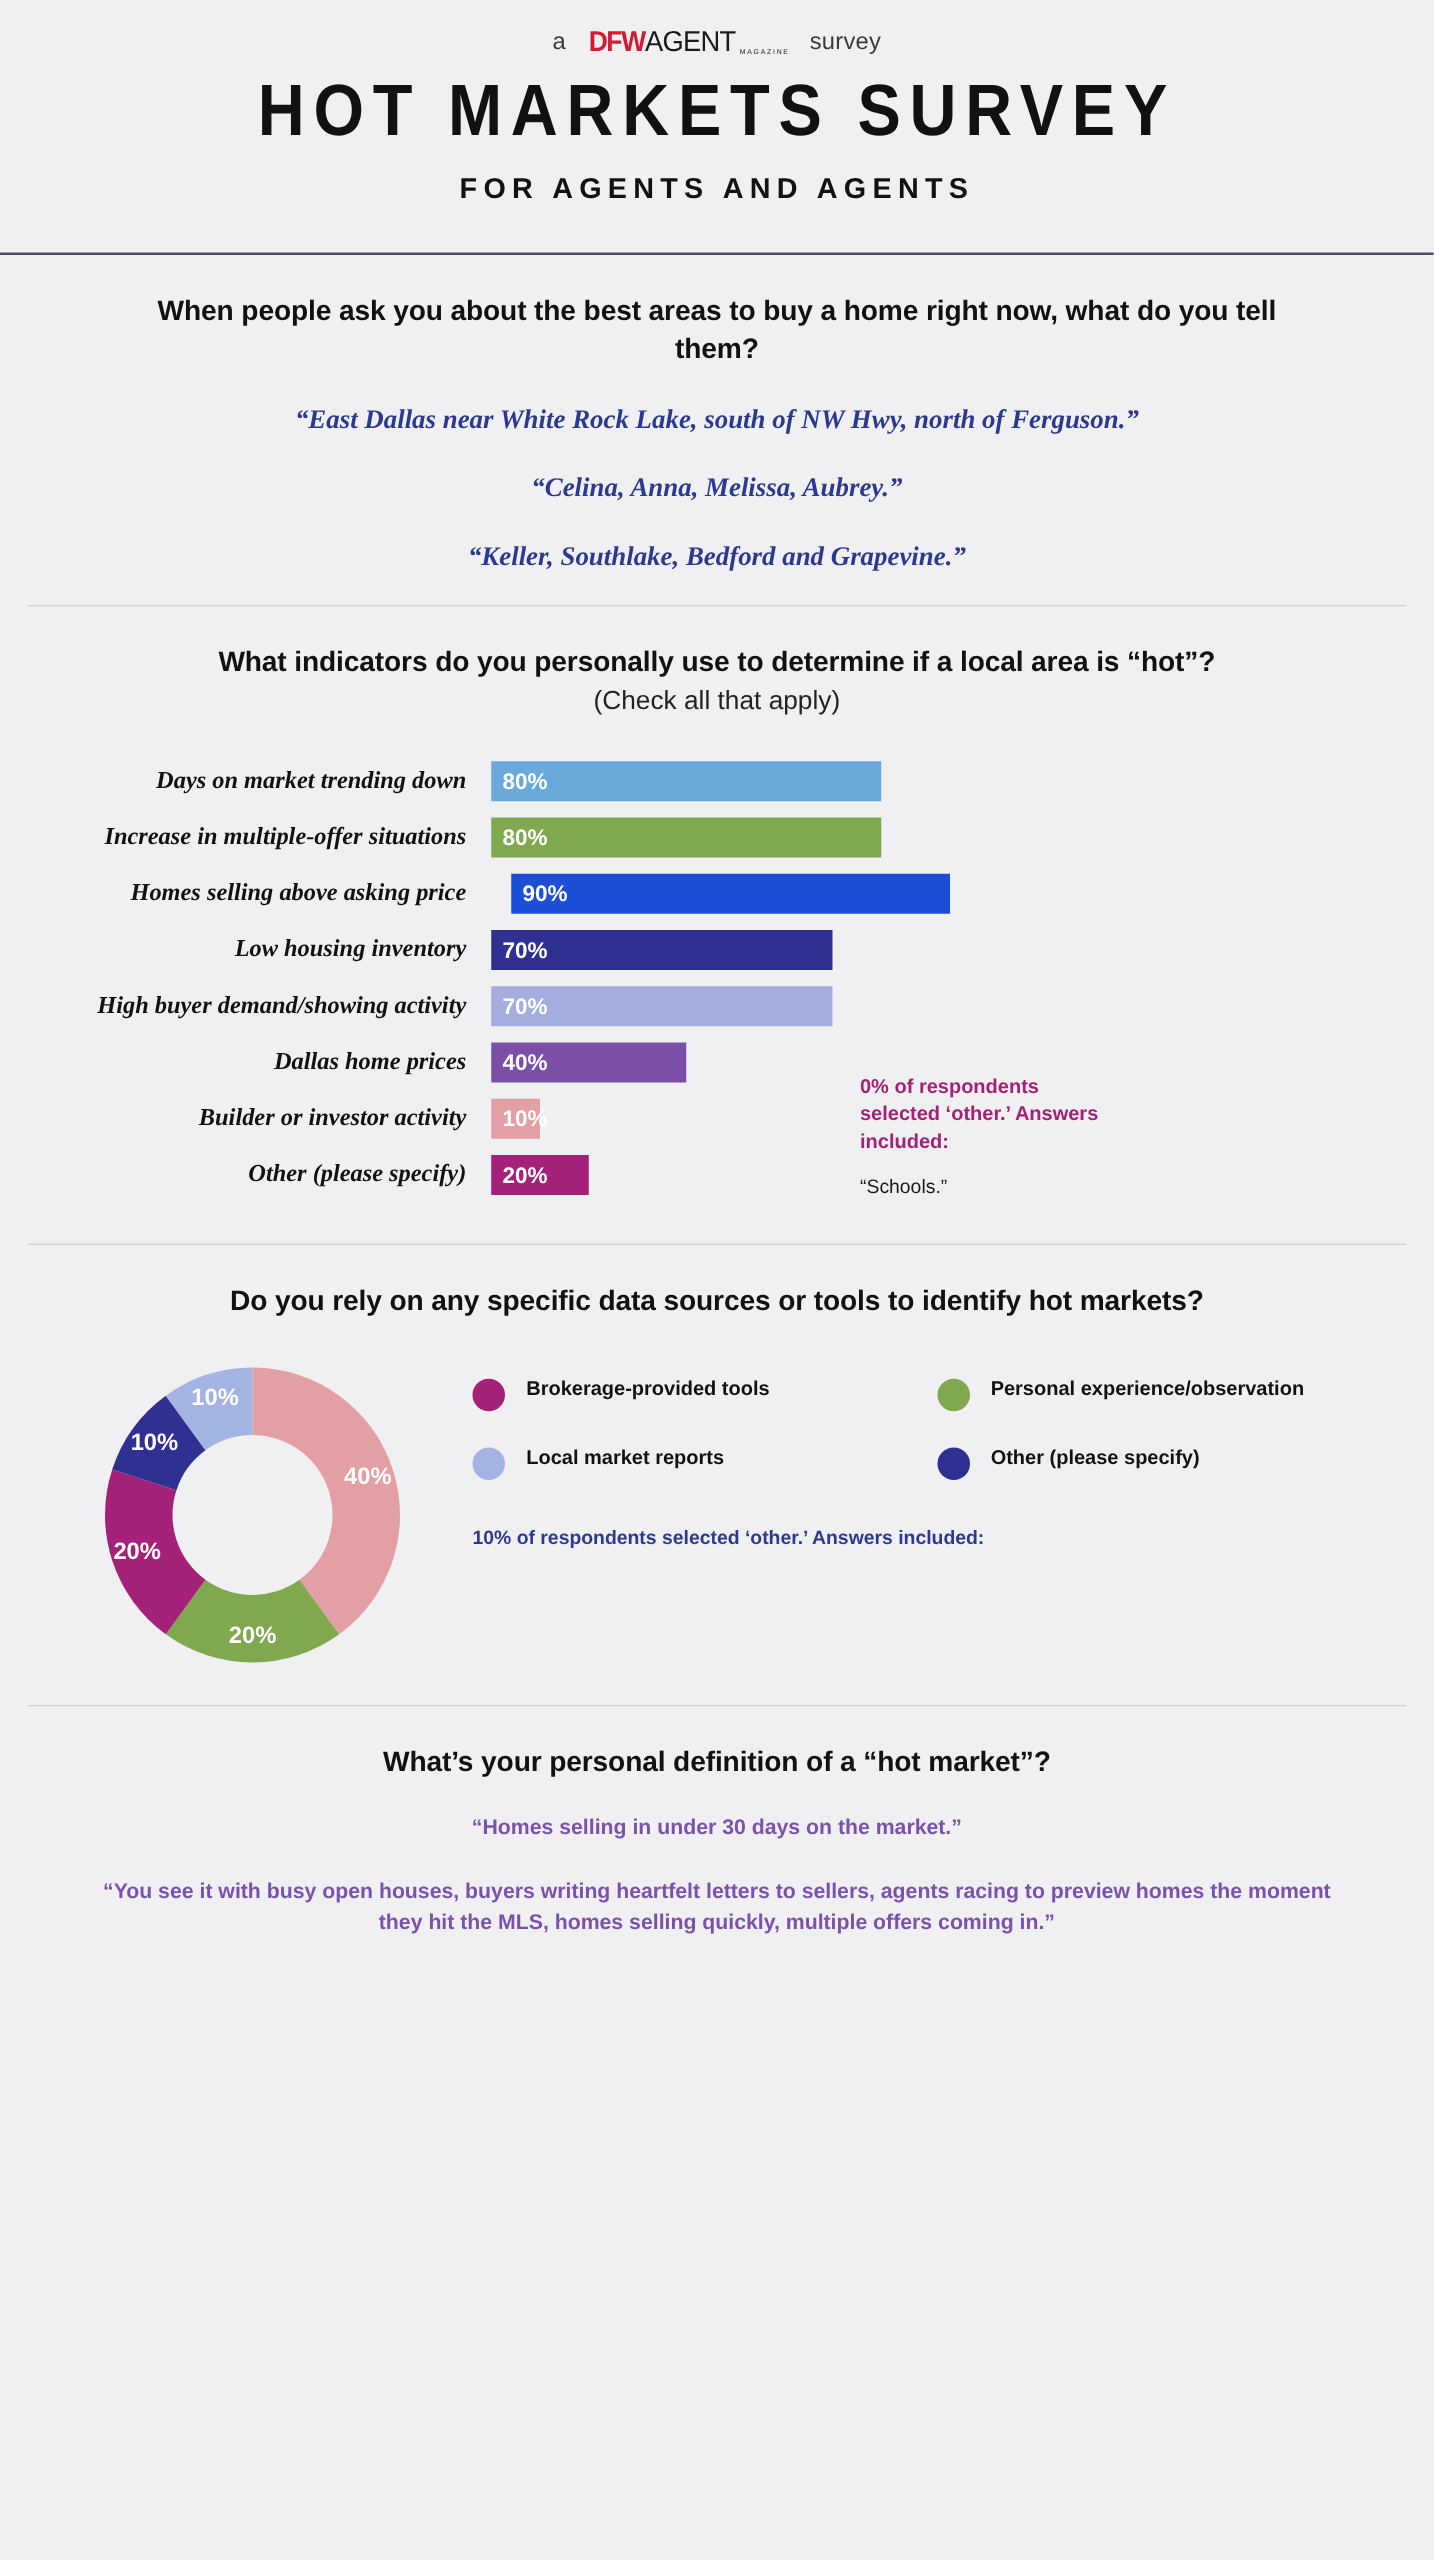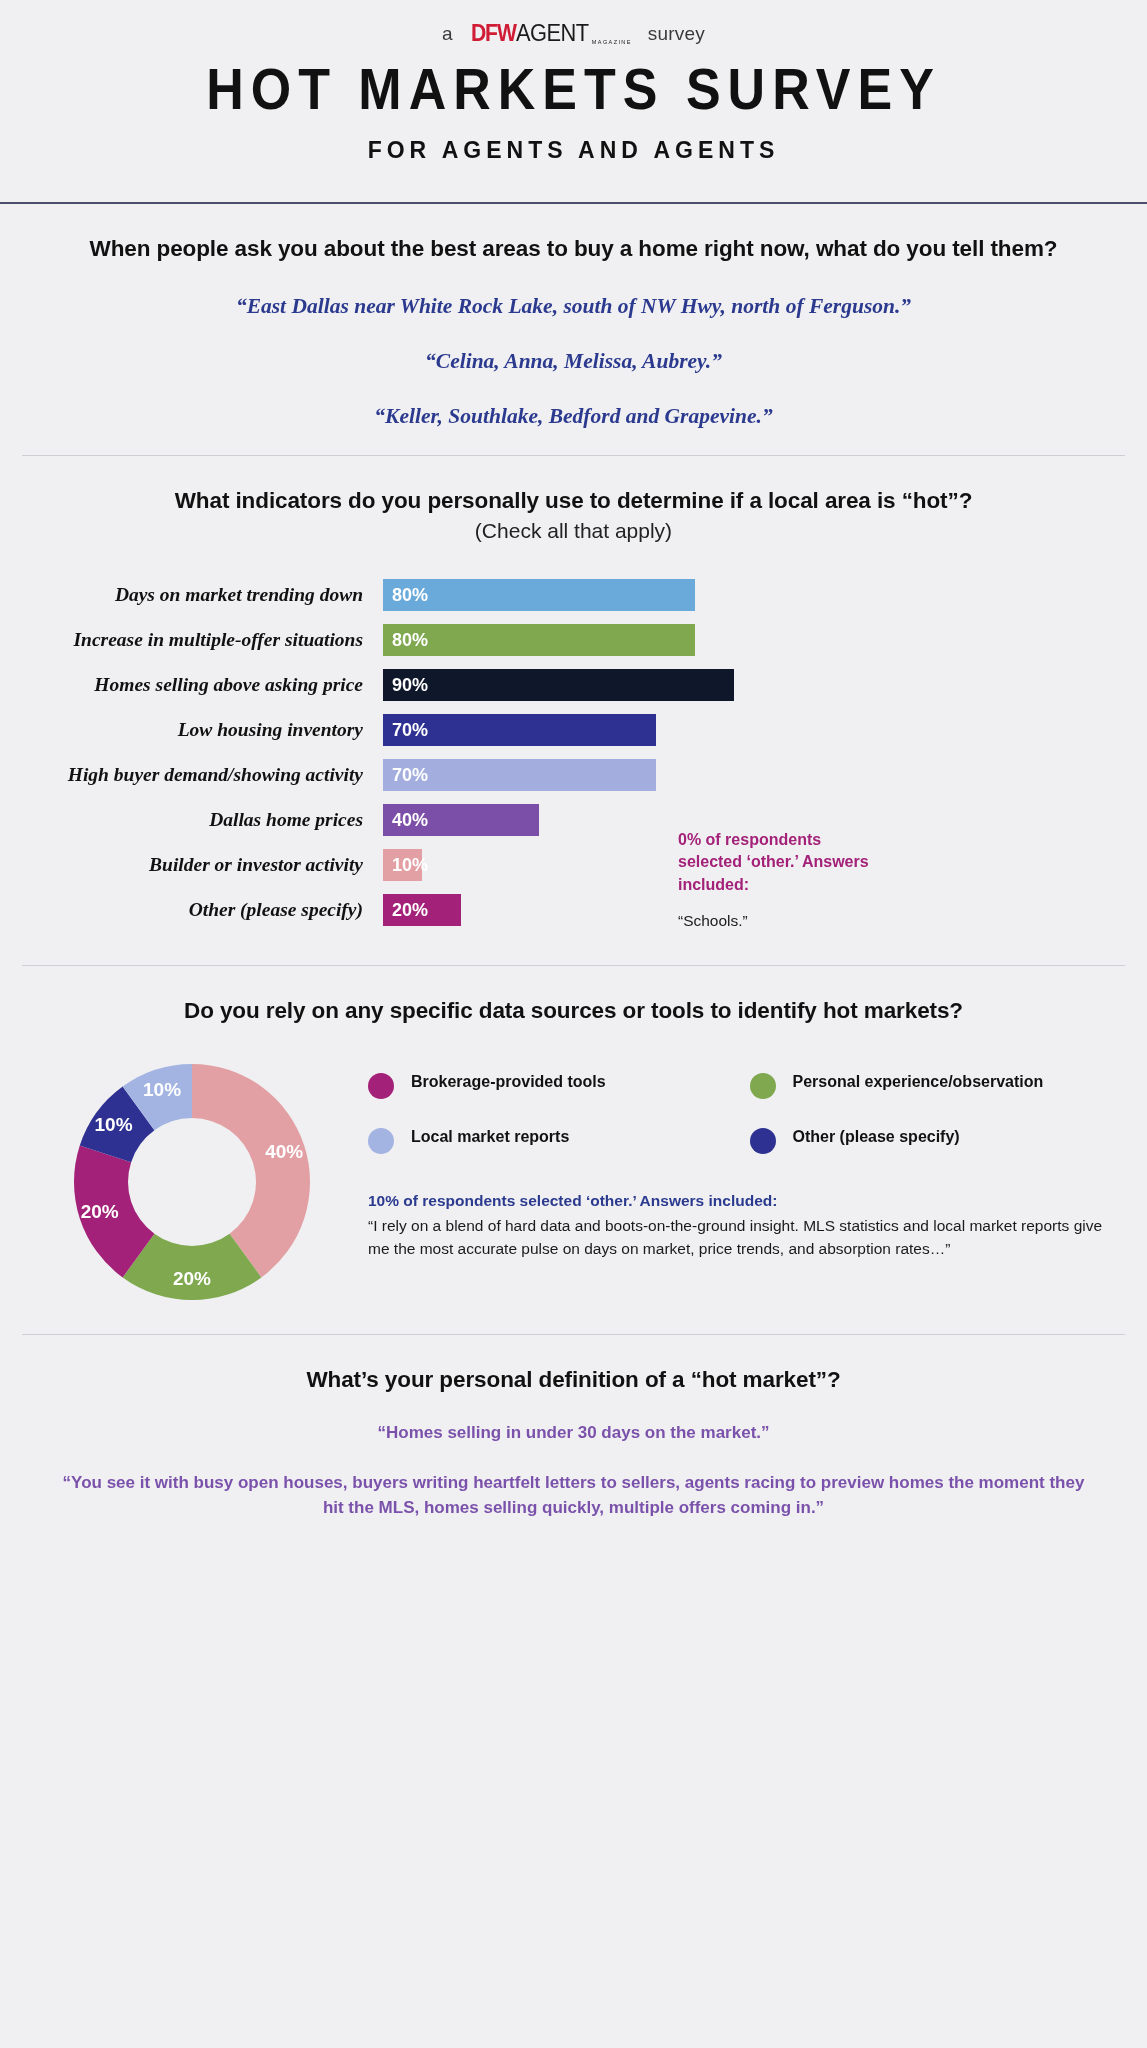--- a/index.html
+++ b/index.html
@@ -42,21 +42,21 @@
   .subtitle {
     font-family: "Liberation Sans", sans-serif;
     font-weight: bold; font-size: 23px; letter-spacing: 5px;
     color: #111; margin-top: 18px;
   }
 
   .rule-dark { height: 2px; background: #4b4f6b; margin-top: 22px; }
   .rule-light { height: 1px; background: #cfcfd6; margin: 0 22px; }
 
   
-  .section { padding: 30px 16px 26px; }
+  .section { padding: 30px 26px 26px; }
   .q {
     text-align: center; font-weight: bold; color: #111;
     font-size: 22.5px; line-height: 1.32; letter-spacing: -.1px;
     padding: 0 70px;
   }
   .q-sub { text-align: center; font-size: 21px; color: #222; margin-top: 4px; }
 
   .quote-serif {
     font-family: "Liberation Serif", serif;
     font-style: italic; font-weight: bold;
@@ -157,21 +157,21 @@
         </div>
         <div class="bar-row">
           <div class="bar-label">Increase in multiple-offer situations</div>
           <div class="bar-track">
             <div class="bar" style="width: 312px; background: rgb(127, 168, 79);">80%</div>
           </div>
         </div>
         <div class="bar-row">
           <div class="bar-label">Homes selling above asking price</div>
           <div class="bar-track">
-            <div class="bar" style="width: 351px; background: #0f172a;">90%</div>
+            <div class="bar" style="width: 351px; background: #1d4ed8; margin-left: 16px;">90%</div>
           </div>
         </div>
         <div class="bar-row">
           <div class="bar-label">Low housing inventory</div>
           <div class="bar-track">
             <div class="bar" style="width: 273px; background: rgb(46, 49, 146);">70%</div>
           </div>
         </div>
         <div class="bar-row">
           <div class="bar-label">High buyer demand/showing activity</div>
@@ -243,21 +243,20 @@
                 <span class="legend-text">Personal experience/observation</span>
               </div>
               <div class="legend-item">
                 <span class="dot" style="background: rgb(46, 49, 146);"></span>
                 <span class="legend-text">Other (please specify)</span>
               </div>
             </div>
         </div>
         <div class="donut-note">
           <div class="donut-note-title">10% of respondents selected ‘other.’ Answers included:</div>
-          <div class="donut-note-body">“I rely on a blend of hard data and boots-on-the-ground insight. MLS statistics and local market reports give me the most accurate pulse on days on market, price trends, and absorption rates…”</div>
         </div>
       </div>
     </div>
   </div>
   <div class="rule-light"></div>
 
   <div class="section">
     <div class="q">What’s your personal definition of a “hot market”?</div>
     <div class="quote-sans">“Homes selling in under 30 days on the market.”</div>
     <div class="quote-sans">“You see it with busy open houses, buyers writing heartfelt letters to sellers, agents racing to preview homes the moment they hit the MLS, homes selling quickly, multiple offers coming in.”</div>

